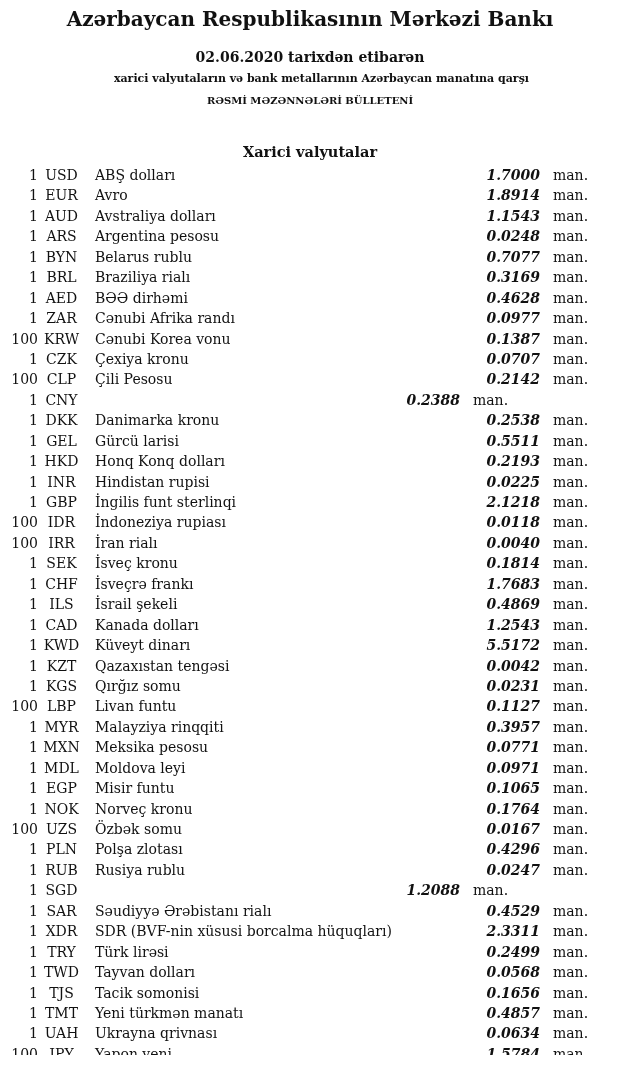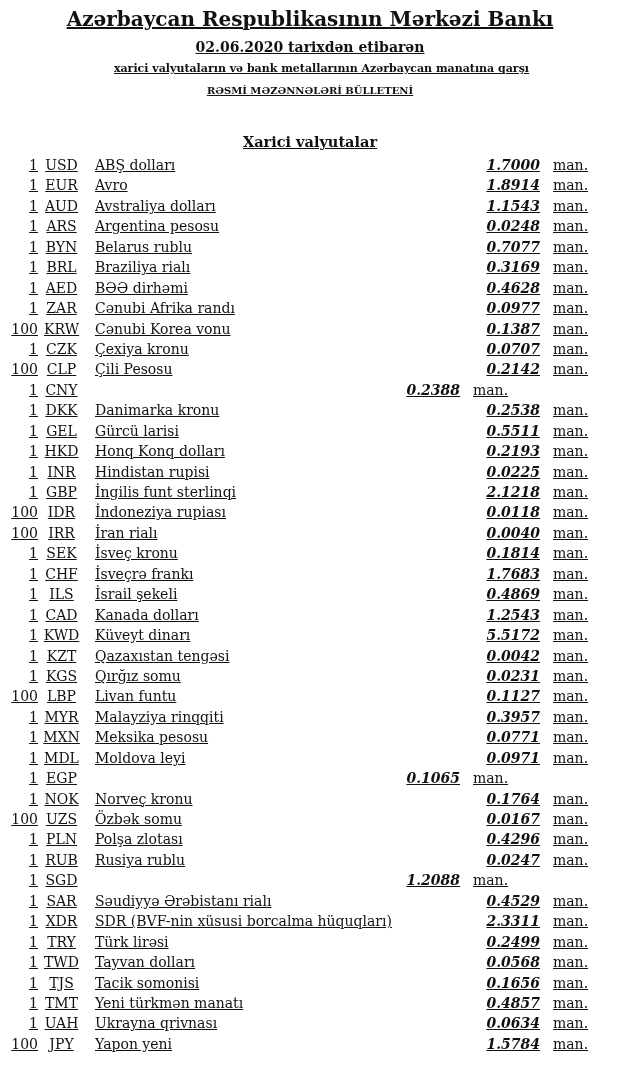--- a/index.html
+++ b/index.html
@@ -7,33 +7,32 @@
     background: #ffffff;
     font-family: "DejaVu Serif", "Liberation Serif", serif;
     color: #111111;
   }
   .page {
     position: relative;
     width: 620px;
     height: 1055px;
     background: #ffffff;
     overflow: hidden;
-    text-decoration: underline;
   }
   .doc-header { padding-top: 6px; text-align: center; }
   .doc-title {
     font-size: 20px;
     font-weight: bold;
     line-height: 27px;
   }
   .doc-date {
     font-size: 14px;
     font-weight: bold;
     line-height: 21px;
-    margin-top: 4px;
+    margin-top: 14px;
   }
   .doc-subtitle {
     font-size: 11px;
     font-weight: bold;
     line-height: 22px;
     padding-left: 23px;
   }
   .doc-bulletin {
     font-size: 10px;
     font-weight: bold;
@@ -313,20 +312,21 @@
       <span class="cell-qty">1</span>
       <span class="cell-code">MDL</span>
       <span class="cell-name">Moldova leyi</span>
       <span class="cell-rate">0.0971</span>
       <span class="cell-unit">man.</span>
     </div>
 
     <div class="rate-row">
       <span class="cell-qty">1</span>
       <span class="cell-code">EGP</span>
+      <span class="cell-name">Misir funtu</span>
       <span class="cell-rate">0.1065</span>
       <span class="cell-unit">man.</span>
     </div>
 
     <div class="rate-row">
       <span class="cell-qty">1</span>
       <span class="cell-code">NOK</span>
       <span class="cell-name">Norveç kronu</span>
       <span class="cell-rate">0.1764</span>
       <span class="cell-unit">man.</span>

